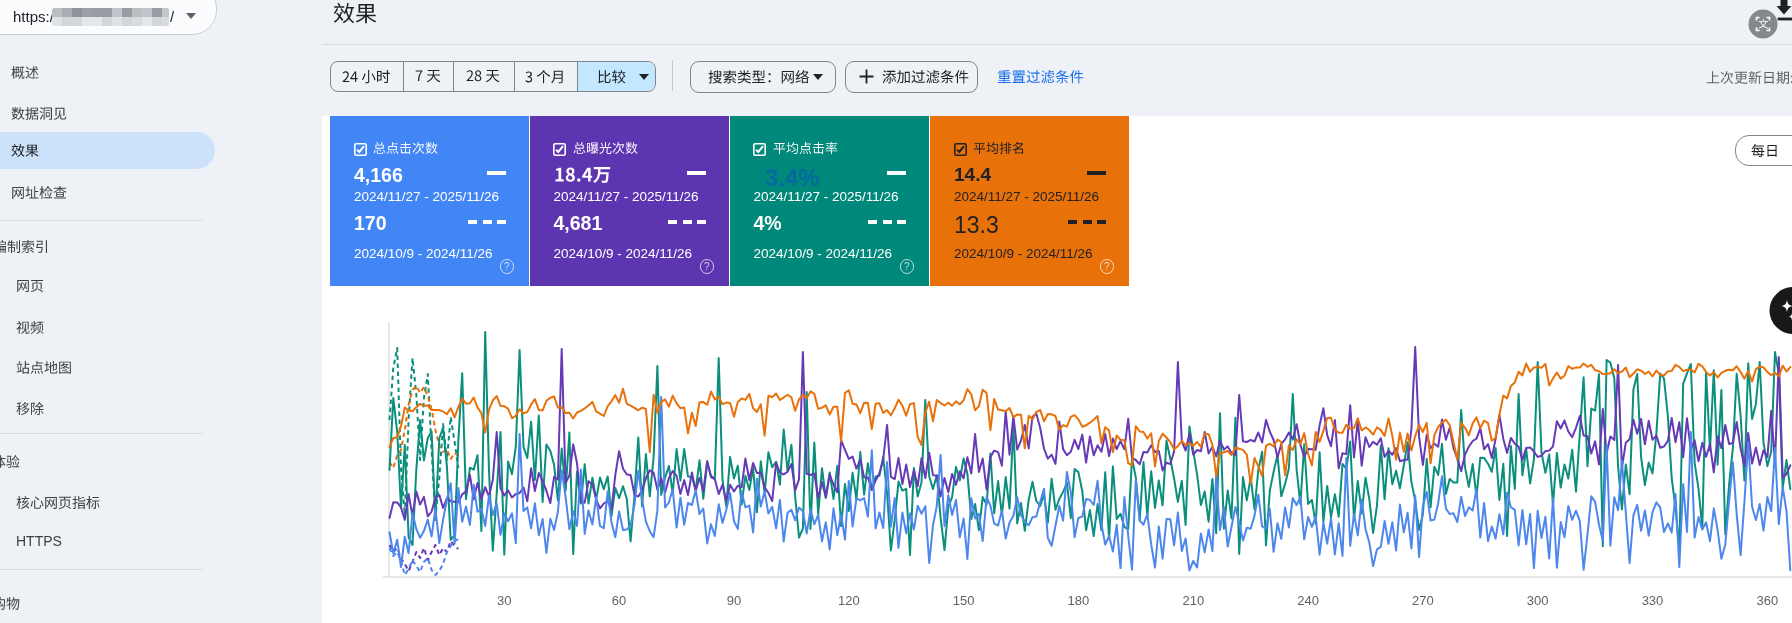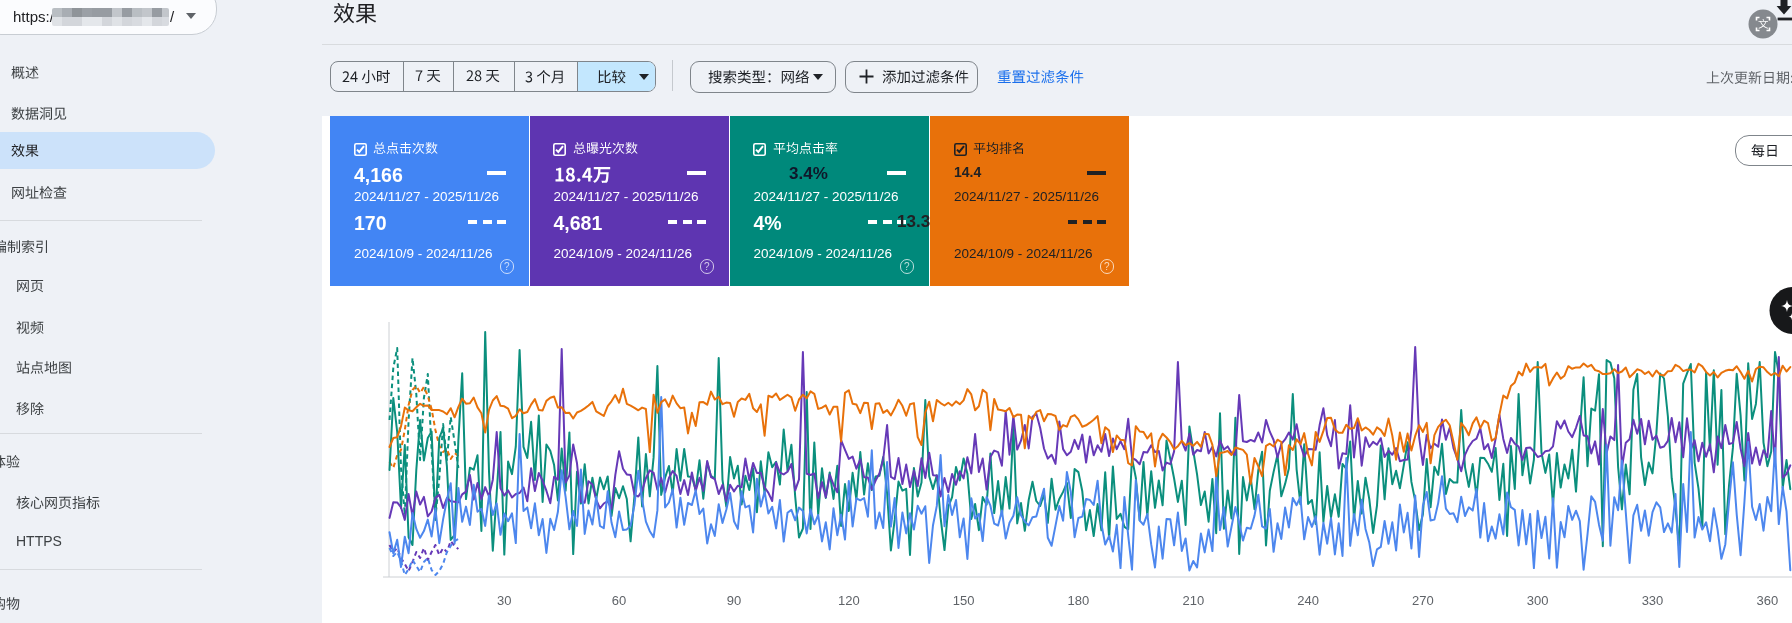--- a/index.html
+++ b/index.html
@@ -242,21 +242,21 @@
 <svg style="position:absolute;left:23.5px;top:26.5px" width="13" height="13">
 <rect x="0.8" y="0.8" width="11.4" height="11.4" rx="1.5" fill="none" stroke="#fff" stroke-width="1.6"></rect>
 <path d="M3 6.6 L5.3 9 L10 3.2" fill="none" stroke="#fff" stroke-width="2"></path>
     </svg>
 </div>
 <svg style="position:absolute;left:772.5px;top:141.0px;overflow:visible" width="67" height="15">
     <g transform="translate(0,12.01)">
       <path d="M2.3 -8.2C2.8 -7.2 3.3 -6.0 3.5 -5.2L4.4 -5.5C4.2 -6.3 3.7 -7.5 3.1 -8.4ZM9.8 -8.5C9.5 -7.6 8.9 -6.2 8.4 -5.4L9.2 -5.1C9.8 -5.9 10.4 -7.2 10.8 -8.2ZM0.7 -4.5V-3.5H6.0V1.0H7.0V-3.5H12.3V-4.5H7.0V-9.1H11.6V-10.0H1.4V-9.1H6.0V-4.5Z M19.3 -6.0C20.1 -5.3 21.1 -4.4 21.6 -3.8L22.3 -4.5C21.7 -5.0 20.7 -5.9 19.9 -6.6ZM18.3 -1.5 18.7 -0.6C20.0 -1.4 21.8 -2.3 23.4 -3.3L23.2 -4.1C21.4 -3.1 19.5 -2.1 18.3 -1.5ZM20.4 -10.9C19.8 -9.2 18.8 -7.6 17.6 -6.5C17.8 -6.3 18.1 -5.9 18.3 -5.7C18.9 -6.3 19.5 -7.1 20.0 -7.9H24.2C24.0 -2.6 23.8 -0.5 23.4 -0.1C23.3 0.1 23.1 0.2 22.8 0.2C22.5 0.2 21.7 0.2 20.7 0.1C20.9 0.3 21.0 0.7 21.0 1.0C21.8 1.0 22.7 1.1 23.2 1.0C23.6 1.0 23.9 0.9 24.2 0.5C24.7 -0.2 24.9 -2.2 25.1 -8.3C25.1 -8.5 25.1 -8.8 25.1 -8.8H20.5C20.8 -9.4 21.1 -10.0 21.3 -10.6ZM13.5 -1.6 13.8 -0.6C15.1 -1.2 16.7 -2.1 18.2 -2.9L17.9 -3.7L16.1 -2.8V-6.9H17.7V-7.8H16.1V-10.8H15.2V-7.8H13.6V-6.9H15.2V-2.4C14.5 -2.1 13.9 -1.8 13.5 -1.6Z M29.1 -6.0H35.9V-3.7H29.1ZM30.4 -1.7C30.6 -0.8 30.7 0.3 30.7 0.9L31.7 0.8C31.7 0.2 31.5 -0.9 31.3 -1.7ZM33.1 -1.7C33.5 -0.8 33.9 0.2 34.0 0.9L35.0 0.7C34.8 0.0 34.4 -1.1 34.0 -1.8ZM35.8 -1.8C36.4 -0.9 37.1 0.2 37.4 0.9L38.4 0.5C38.0 -0.2 37.3 -1.3 36.6 -2.1ZM28.3 -2.0C27.9 -1.1 27.2 0.0 26.5 0.6L27.4 1.0C28.1 0.3 28.8 -0.8 29.2 -1.8ZM28.2 -7.0V-2.8H36.9V-7.0H32.9V-8.6H37.8V-9.5H32.9V-10.9H31.9V-7.0Z M40.9 -3.9V0.3H49.1V1.0H50.1V-3.9H49.1V-0.7H46.0V-4.9H51.2V-5.9H46.0V-7.9H50.3V-8.9H46.0V-10.9H45.0V-8.9H40.8V-7.9H45.0V-5.9H39.8V-4.9H45.0V-0.7H42.0V-3.9Z M62.8 -8.4C62.3 -7.8 61.5 -7.1 60.9 -6.7L61.6 -6.2C62.2 -6.6 63.0 -7.3 63.6 -7.9ZM52.7 -4.4 53.2 -3.6C54.1 -4.0 55.1 -4.6 56.1 -5.1L56.0 -5.9C54.8 -5.3 53.5 -4.7 52.7 -4.4ZM53.1 -7.8C53.8 -7.3 54.7 -6.7 55.1 -6.3L55.8 -6.9C55.3 -7.3 54.5 -7.9 53.8 -8.3ZM60.8 -5.3C61.7 -4.8 62.8 -4.0 63.4 -3.5L64.1 -4.0C63.5 -4.6 62.4 -5.3 61.5 -5.8ZM52.7 -2.6V-1.7H58.0V1.0H59.0V-1.7H64.3V-2.6H59.0V-3.7H58.0V-2.6ZM57.7 -10.8C57.9 -10.5 58.1 -10.1 58.3 -9.8H52.9V-8.9H57.7C57.3 -8.2 56.9 -7.7 56.7 -7.5C56.5 -7.3 56.3 -7.1 56.1 -7.1C56.2 -6.9 56.3 -6.5 56.4 -6.3C56.6 -6.4 56.9 -6.4 58.4 -6.5C57.7 -5.9 57.2 -5.4 56.9 -5.2C56.5 -4.8 56.1 -4.6 55.9 -4.5C56.0 -4.3 56.1 -3.9 56.1 -3.7C56.4 -3.8 56.9 -3.9 60.3 -4.2C60.4 -4.0 60.6 -3.7 60.6 -3.5L61.4 -3.9C61.1 -4.5 60.5 -5.4 59.9 -6.1L59.2 -5.8C59.4 -5.5 59.6 -5.2 59.8 -4.9L57.5 -4.7C58.6 -5.6 59.8 -6.8 60.8 -8.0L60.0 -8.4C59.8 -8.1 59.4 -7.7 59.1 -7.4L57.5 -7.3C57.9 -7.7 58.3 -8.3 58.7 -8.9H64.2V-9.8H59.4C59.2 -10.1 58.9 -10.6 58.6 -11.0Z" fill="#fff"></path>
     </g>
   </svg>
-<div class="abs" style="left:789px;top:164.0px;font-size:17px;font-weight:bold;color:#0f172a">3.4%</div>
+<div class="abs" style="left:765px;top:164.0px;font-size:24px;font-weight:bold;color:#0369a1">3.4%</div>
 <div class="abs" style="left:753.5px;top:189.3px;font-size:13.5px;color:#fff">2024/11/27 - 2025/11/26</div>
 <div class="abs" style="left:753.5px;top:212.3px;font-size:19.5px;font-weight:bold;color:#fff">4%</div>
 <div class="abs" style="left:753.5px;top:245.6px;font-size:13.5px;color:#fff">2024/10/9 - 2024/11/26</div>
 <div class="dashS" style="left:887.0px;top:171.3px;background:#fff"></div>
 <div class="dots" style="left:868.0px;top:220.3px">
     <i style="background:#fff"></i>
     <i style="background:#fff"></i>
     <i style="background:#fff"></i>
   </div>
 <div class="help" style="left:899.5px;top:259px;border:1.4px solid rgba(255,255,255,.72);color:rgba(255,255,255,.72)">?</div>
@@ -264,23 +264,23 @@
 <svg style="position:absolute;left:23.5px;top:26.5px" width="13" height="13">
 <rect x="0.8" y="0.8" width="11.4" height="11.4" rx="1.5" fill="none" stroke="#202124" stroke-width="1.6"></rect>
 <path d="M3 6.6 L5.3 9 L10 3.2" fill="none" stroke="#202124" stroke-width="2"></path>
     </svg>
 </div>
 <svg style="position:absolute;left:973.0px;top:141.0px;overflow:visible" width="54" height="15">
     <g transform="translate(0,11.96)">
       <path d="M2.3 -8.2C2.8 -7.2 3.3 -6.0 3.5 -5.2L4.4 -5.5C4.2 -6.3 3.7 -7.5 3.1 -8.4ZM9.8 -8.5C9.5 -7.6 8.9 -6.2 8.4 -5.4L9.2 -5.1C9.8 -5.9 10.4 -7.2 10.8 -8.2ZM0.7 -4.5V-3.5H6.0V1.0H7.0V-3.5H12.3V-4.5H7.0V-9.1H11.6V-10.0H1.4V-9.1H6.0V-4.5Z M19.3 -6.0C20.1 -5.3 21.1 -4.4 21.6 -3.8L22.3 -4.5C21.7 -5.0 20.7 -5.9 19.9 -6.6ZM18.3 -1.5 18.7 -0.6C20.0 -1.4 21.8 -2.3 23.4 -3.3L23.2 -4.1C21.4 -3.1 19.5 -2.1 18.3 -1.5ZM20.4 -10.9C19.8 -9.2 18.8 -7.6 17.6 -6.5C17.8 -6.3 18.1 -5.9 18.3 -5.7C18.9 -6.3 19.5 -7.1 20.0 -7.9H24.2C24.0 -2.6 23.8 -0.5 23.4 -0.1C23.3 0.1 23.1 0.2 22.8 0.2C22.5 0.2 21.7 0.2 20.7 0.1C20.9 0.3 21.0 0.7 21.0 1.0C21.8 1.0 22.7 1.1 23.2 1.0C23.6 1.0 23.9 0.9 24.2 0.5C24.7 -0.2 24.9 -2.2 25.1 -8.3C25.1 -8.5 25.1 -8.8 25.1 -8.8H20.5C20.8 -9.4 21.1 -10.0 21.3 -10.6ZM13.5 -1.6 13.8 -0.6C15.1 -1.2 16.7 -2.1 18.2 -2.9L17.9 -3.7L16.1 -2.8V-6.9H17.7V-7.8H16.1V-10.8H15.2V-7.8H13.6V-6.9H15.2V-2.4C14.5 -2.1 13.9 -1.8 13.5 -1.6Z M28.4 -10.9V-8.3H26.7V-7.4H28.4V-4.5L26.5 -4.0L26.7 -3.1L28.4 -3.6V-0.2C28.4 -0.0 28.3 0.0 28.1 0.1C28.0 0.1 27.5 0.1 27.0 0.0C27.1 0.3 27.2 0.7 27.2 0.9C28.1 0.9 28.5 0.9 28.9 0.8C29.2 0.6 29.3 0.4 29.3 -0.2V-3.8L30.8 -4.3L30.7 -5.2L29.3 -4.8V-7.4H30.7V-8.3H29.3V-10.9ZM30.9 -3.3V-2.4H33.1V1.0H34.1V-10.8H33.1V-8.7H31.2V-7.8H33.1V-6.0H31.3V-5.1H33.1V-3.3ZM35.3 -10.8V1.0H36.2V-2.4H38.5V-3.2H36.2V-5.1H38.2V-6.0H36.2V-7.8H38.4V-8.7H36.2V-10.8Z M42.4 -6.9C43.1 -6.4 43.8 -5.8 44.4 -5.3C42.9 -4.5 41.2 -3.9 39.6 -3.5C39.8 -3.3 40.0 -2.9 40.1 -2.7C40.8 -2.8 41.6 -3.0 42.3 -3.3V1.0H43.3V0.4H49.0V1.0H50.0V-4.4H44.9C47.0 -5.6 48.9 -7.2 50.0 -9.3L49.3 -9.7L49.2 -9.6H44.6C44.9 -10.0 45.1 -10.4 45.4 -10.7L44.3 -11.0C43.5 -9.7 42.0 -8.3 39.9 -7.3C40.1 -7.1 40.4 -6.7 40.6 -6.5C41.8 -7.1 42.8 -7.9 43.7 -8.7H48.5C47.8 -7.6 46.6 -6.6 45.3 -5.8C44.7 -6.3 43.9 -7.0 43.2 -7.4ZM49.0 -0.5H43.3V-3.5H49.0Z" fill="#202124"></path>
     </g>
   </svg>
-<div class="abs" style="left:954.0px;top:164.0px;font-size:14px;font-weight:bold;color:#202124">14.4</div>
+<div class="abs" style="left:954.0px;top:164.0px;font-size:19px;font-weight:bold;color:#202124">14.4</div>
 <div class="abs" style="left:954.0px;top:189.3px;font-size:13.5px;color:#202124">2024/11/27 - 2025/11/26</div>
-<div class="abs" style="left:897px;top:212.3px;font-size:17px;font-weight:bold;color:#202124">13.3</div>
+<div class="abs" style="left:954.0px;top:212.3px;font-size:23px;font-weight:normal;color:#202124">13.3</div>
 <div class="abs" style="left:954.0px;top:245.6px;font-size:13.5px;color:#202124">2024/10/9 - 2024/11/26</div>
 <div class="dashS" style="left:1087.0px;top:171.3px;background:#202124"></div>
 <div class="dots" style="left:1068.0px;top:220.3px">
     <i style="background:#202124"></i>
     <i style="background:#202124"></i>
     <i style="background:#202124"></i>
   </div>
 <div class="help" style="left:1099.5px;top:259px;border:1.4px solid rgba(255,255,255,.72);color:rgba(255,255,255,.72)">?</div>
 <svg class="abs" style="left:0;top:0" width="1792" height="623" viewBox="0 0 1792 623">
     <line x1="389" y1="322" x2="389" y2="577" stroke="#cdd0d4" stroke-width="1"></line>

